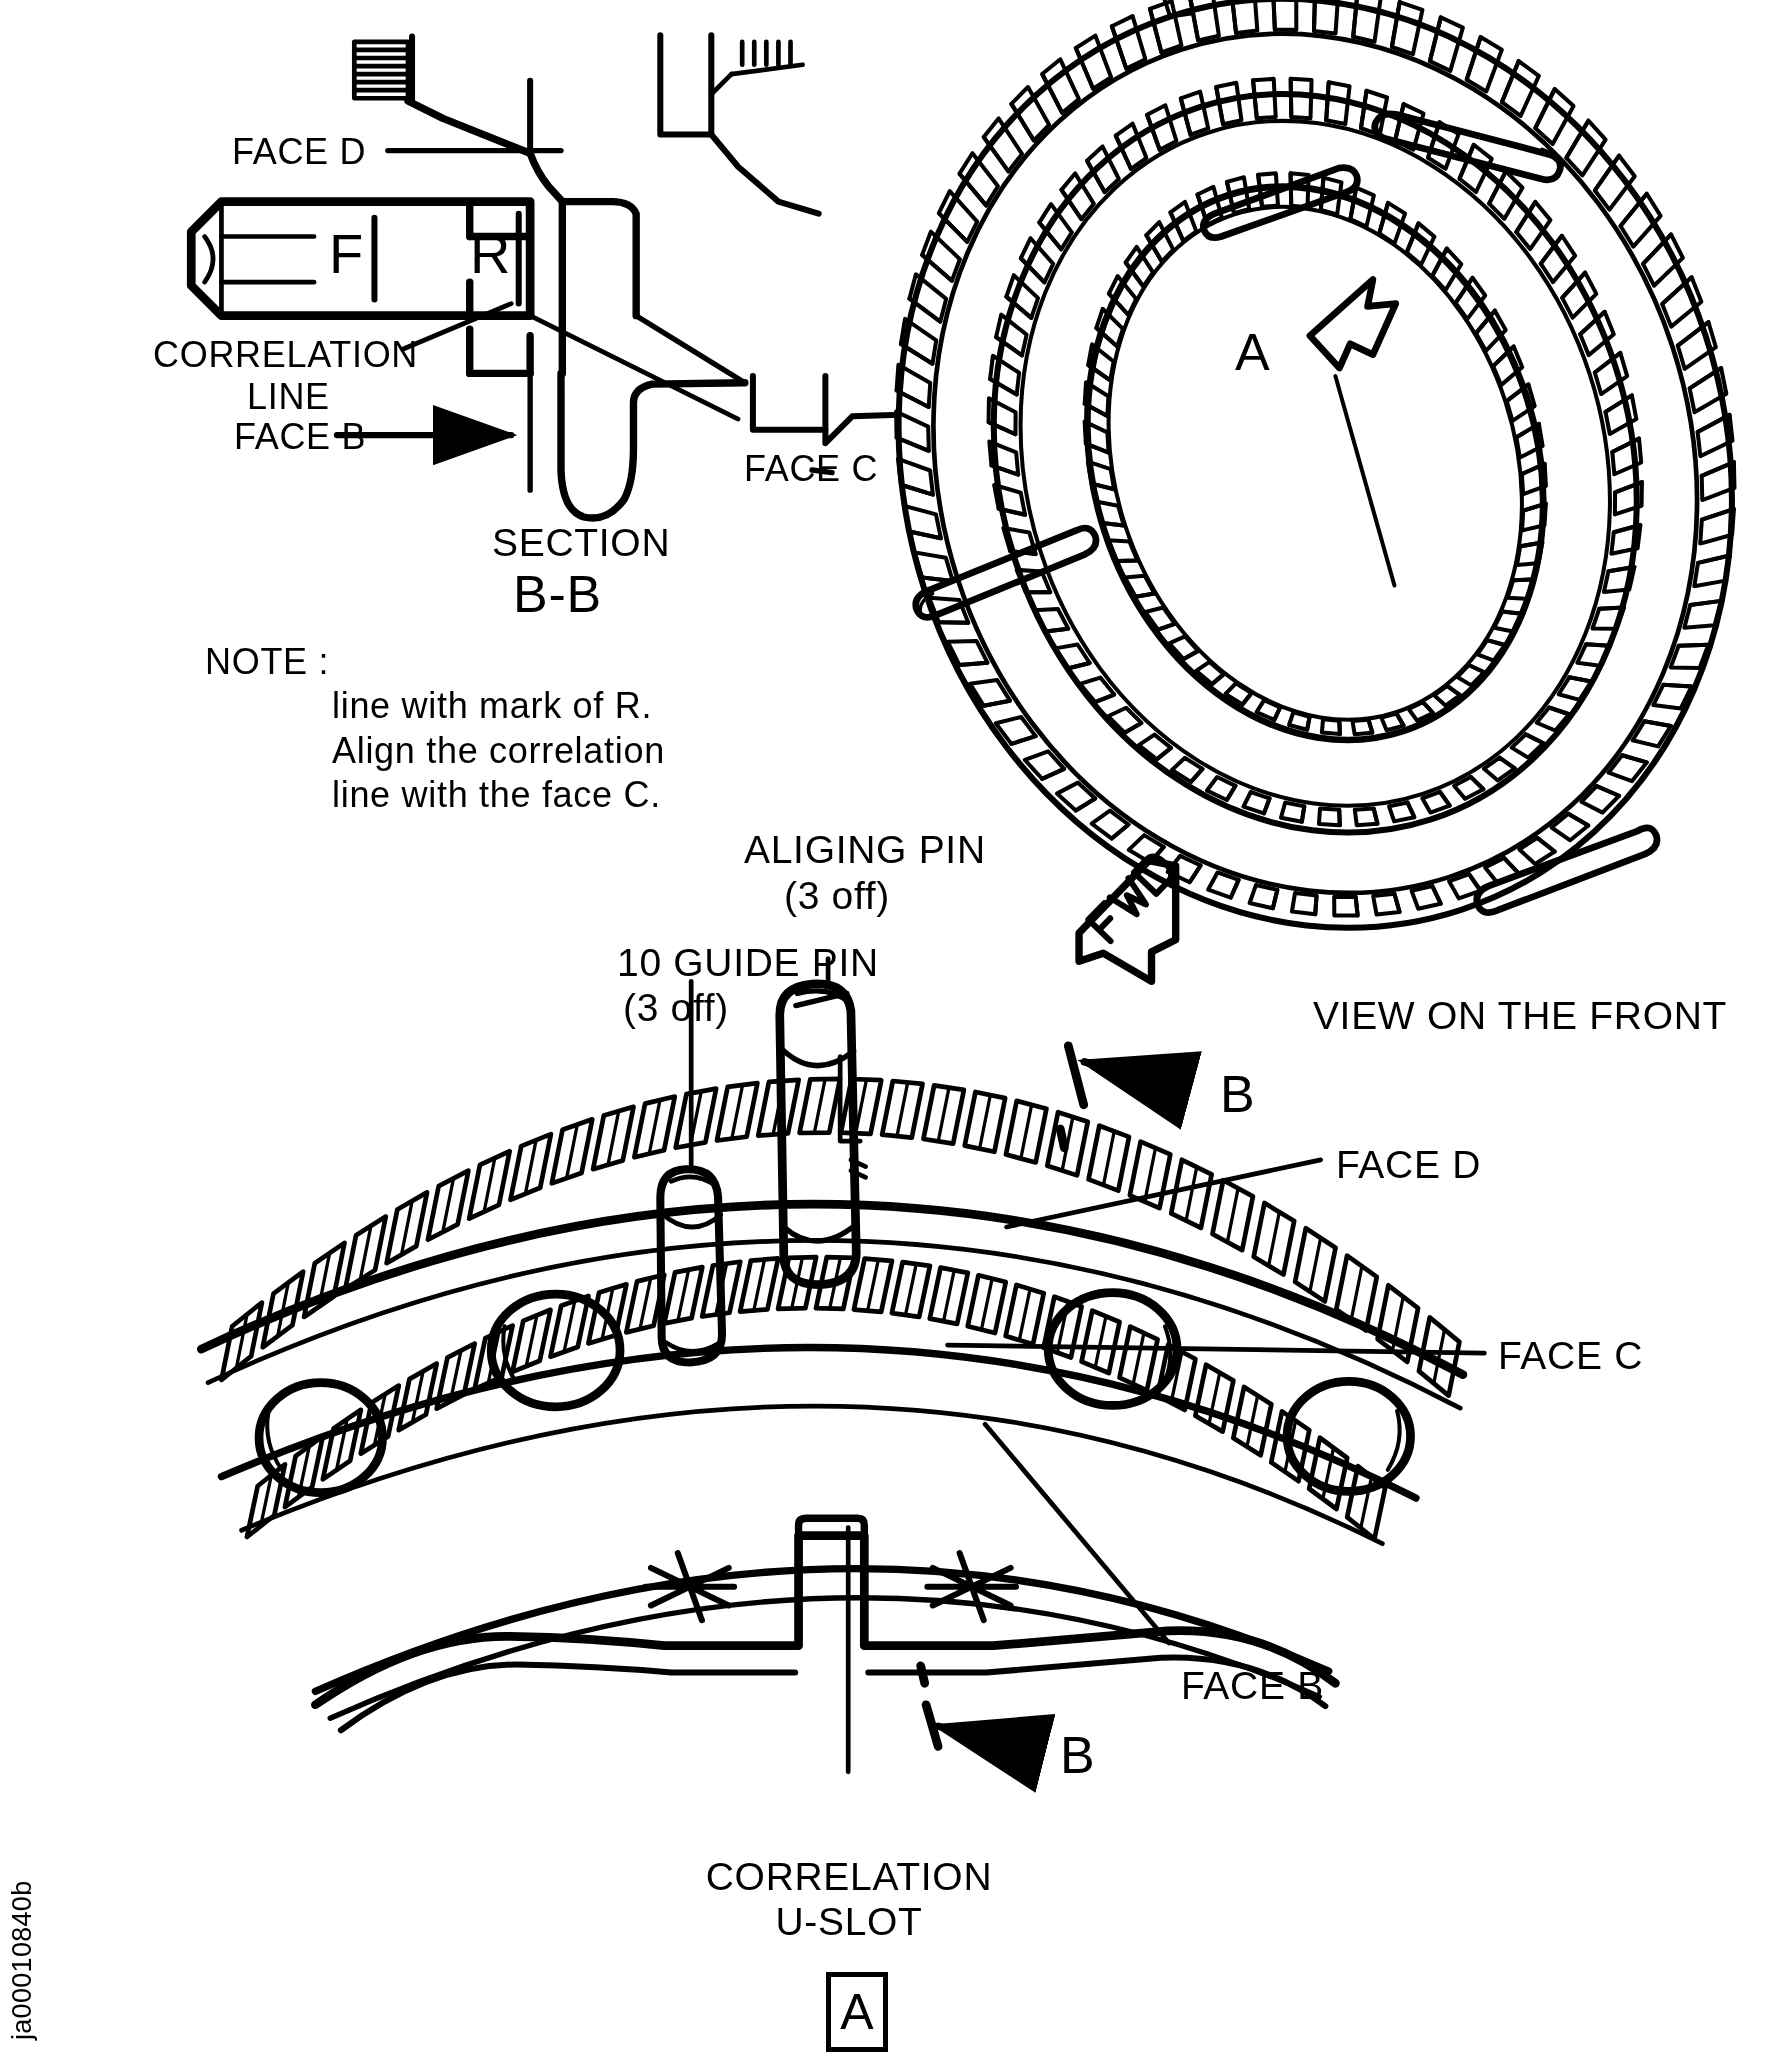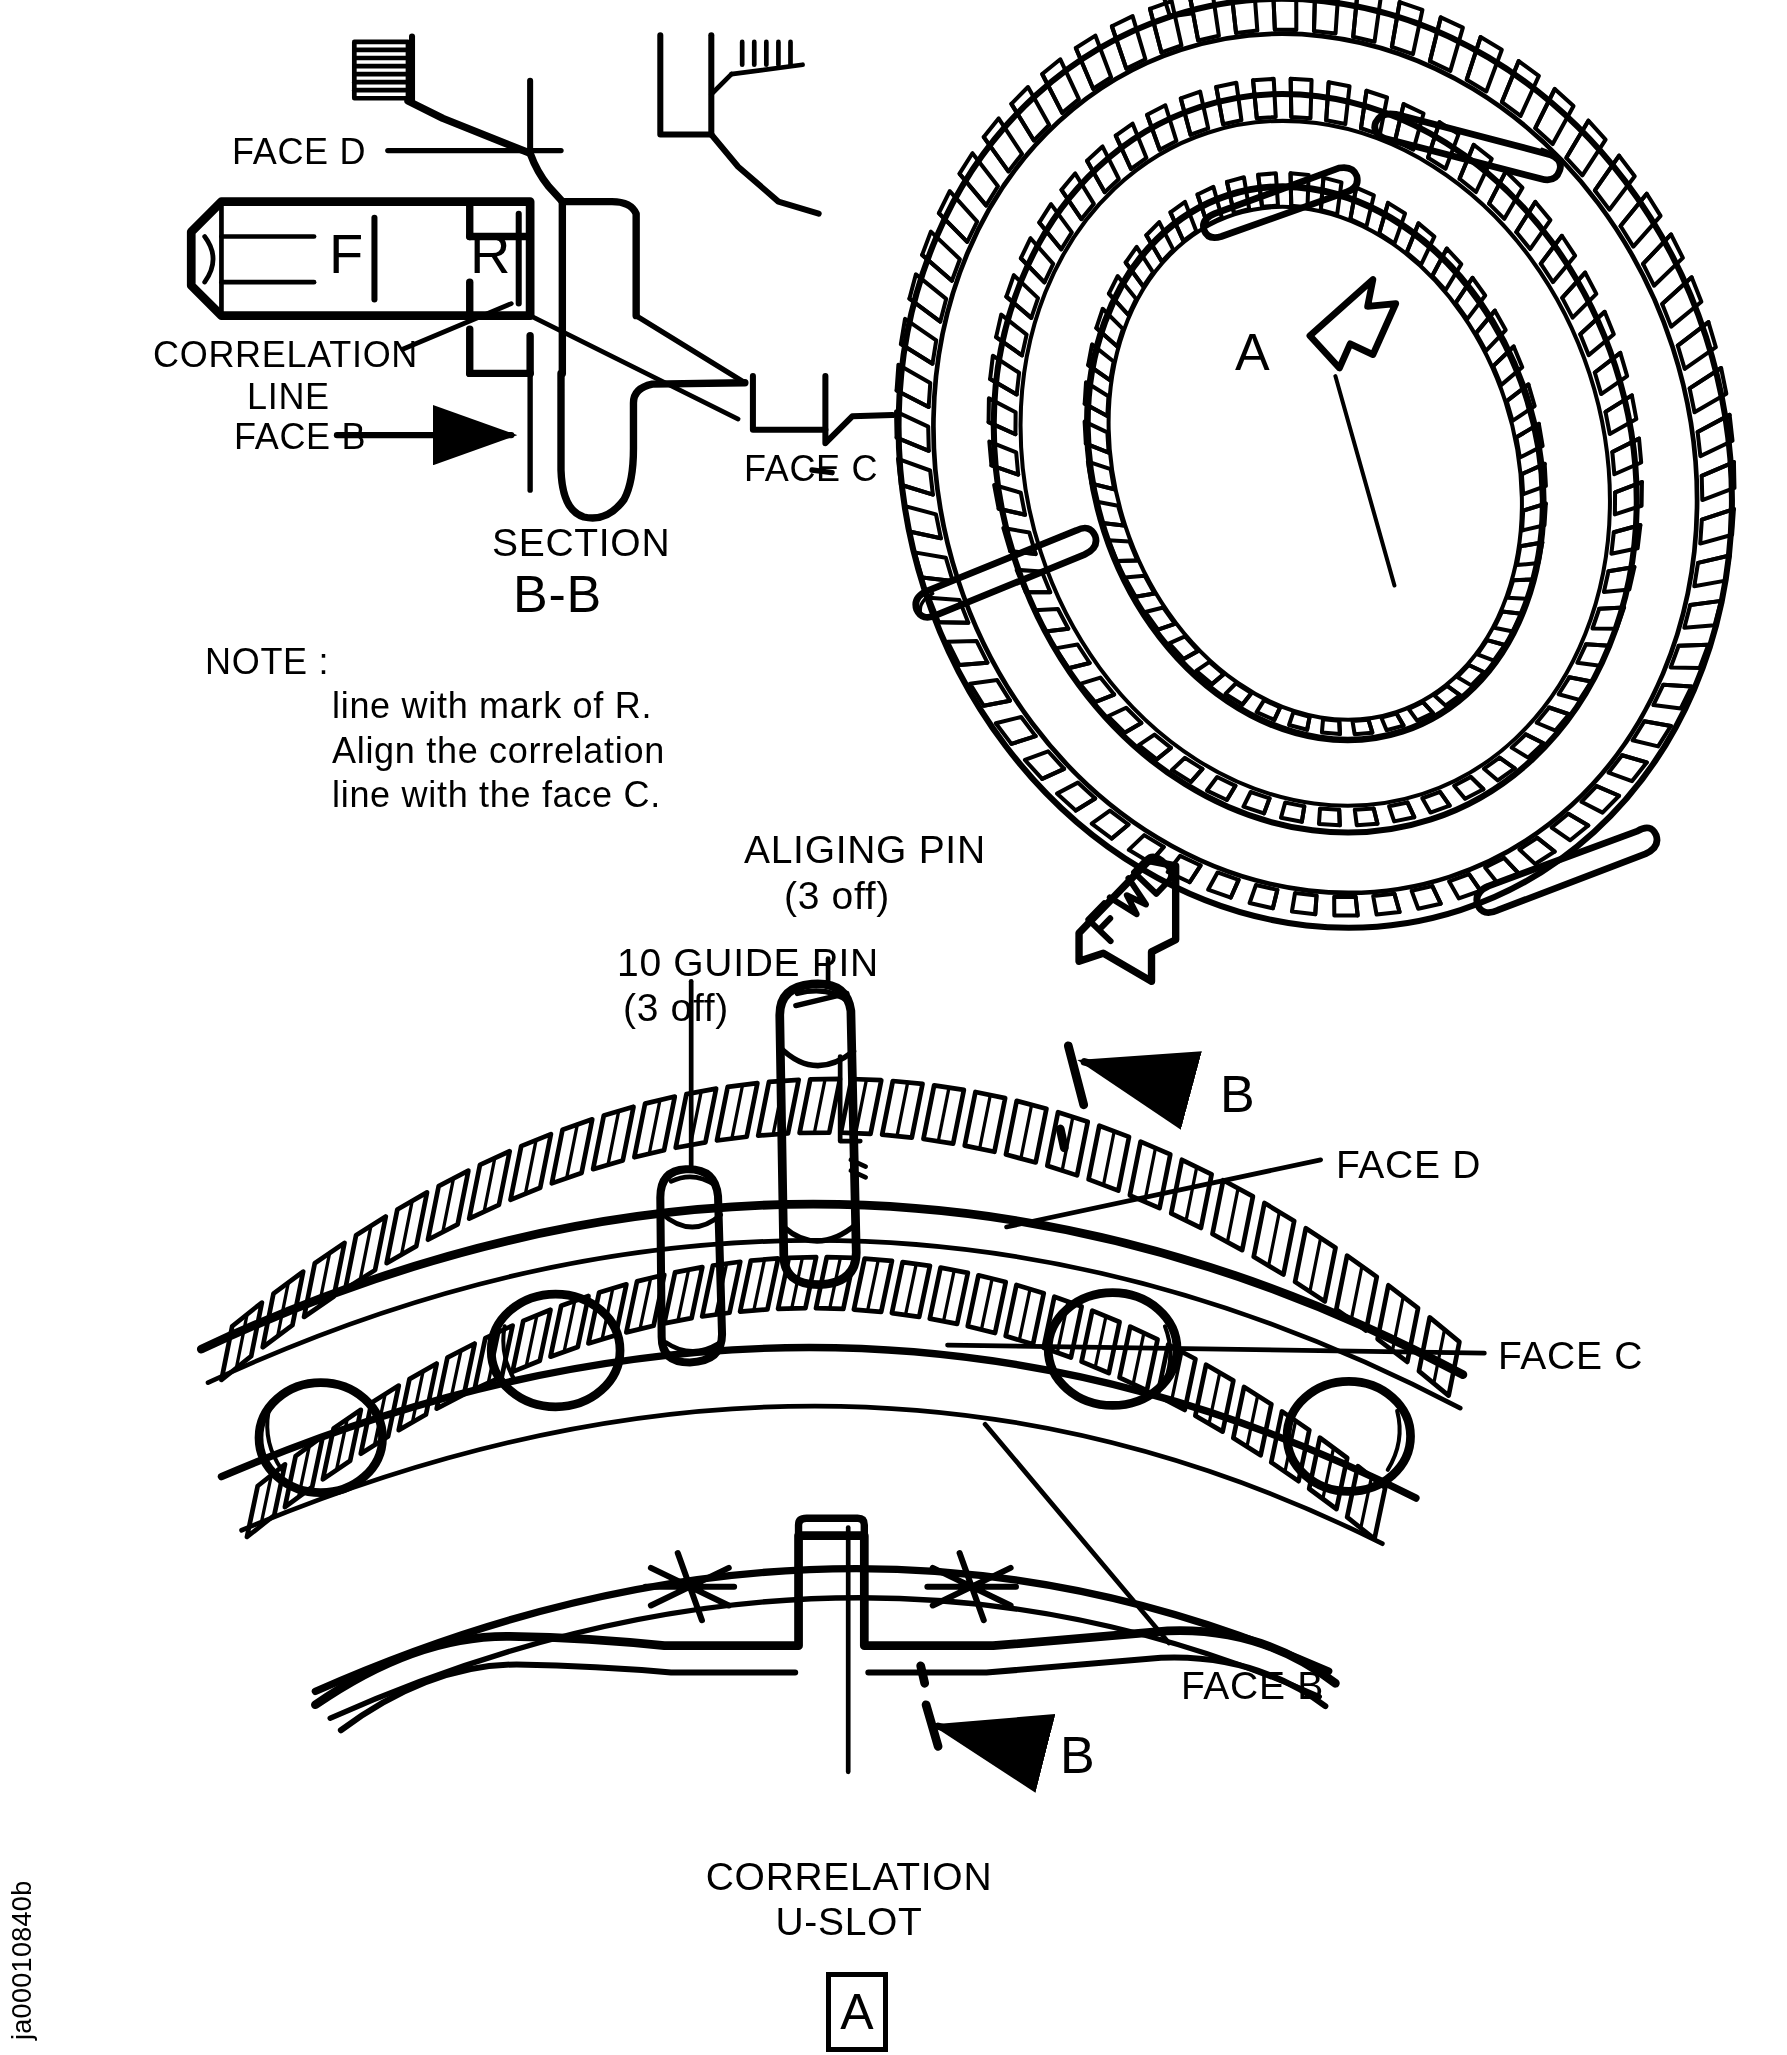--- a/index.html
+++ b/index.html
@@ -1397,20 +1397,21 @@
   <div class="lbl t-58 center" style="left:476px;top:520px;width:175px;margin-left:16px;">SECTION</div>
   <div class="lbl center" style="left:470px;top:564px;width:175px;font-size:52px;">B-B</div>
 
   <div class="lbl t-54" style="left:205px;top:641px;">NOTE :</div>
   <div class="lbl t-54" style="left:332px;top:685px;">line with mark of R.</div>
   <div class="lbl t-54" style="left:332px;top:730px;">Align the correlation</div>
   <div class="lbl t-54" style="left:332px;top:774px;">line with the face C.</div>
 
   <div class="lbl" style="left:1235px;top:322px;font-size:52px;">A</div>
 
+  <div class="lbl t-58 center" style="left:1255px;top:993px;width:530px;">VIEW ON THE FRONT</div>
 
   <div class="lbl t-58" style="left:732px;top:827px;margin-left:12px;">ALIGING PIN</div>
   <div class="lbl t-58" style="left:784px;top:873px;">(3 off)</div>
 
   <div class="lbl t-58" style="left:588px;top:940px;margin-left:29px;">10 GUIDE PIN</div>
   <div class="lbl t-58" style="left:623px;top:985px;">(3 off)</div>
 
   <div class="lbl" style="left:1220px;top:1064px;font-size:52px;">B</div>
 
   <div class="lbl t-58" style="left:1336px;top:1142px;">FACE D</div>

